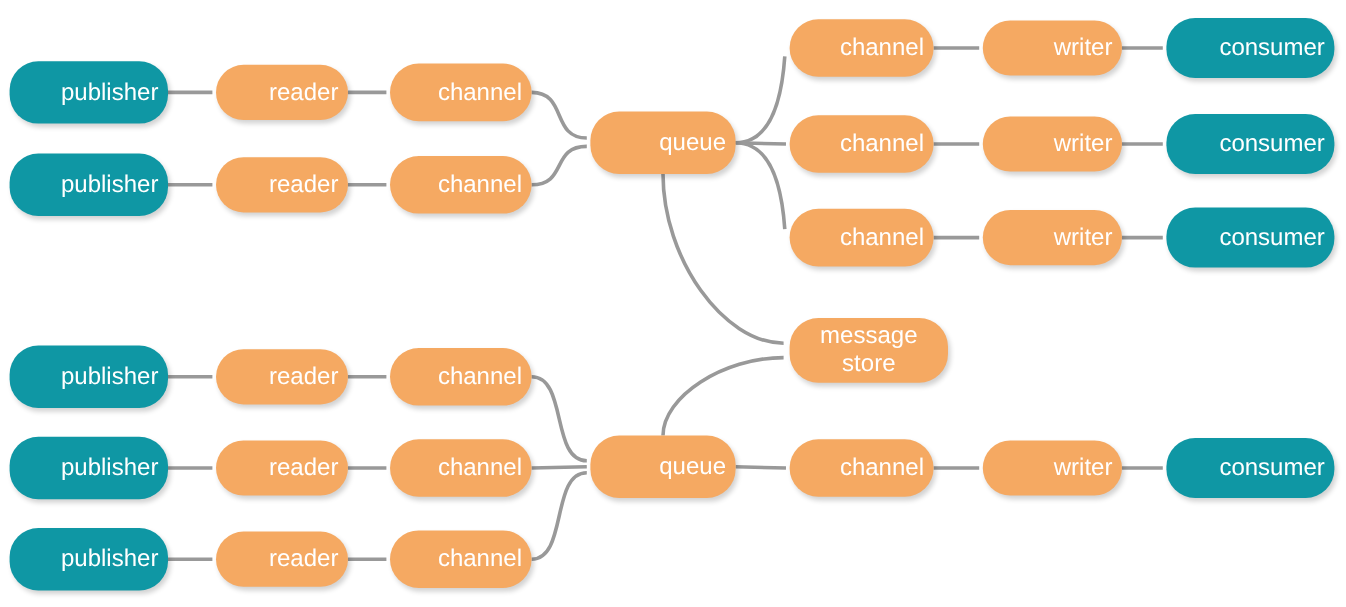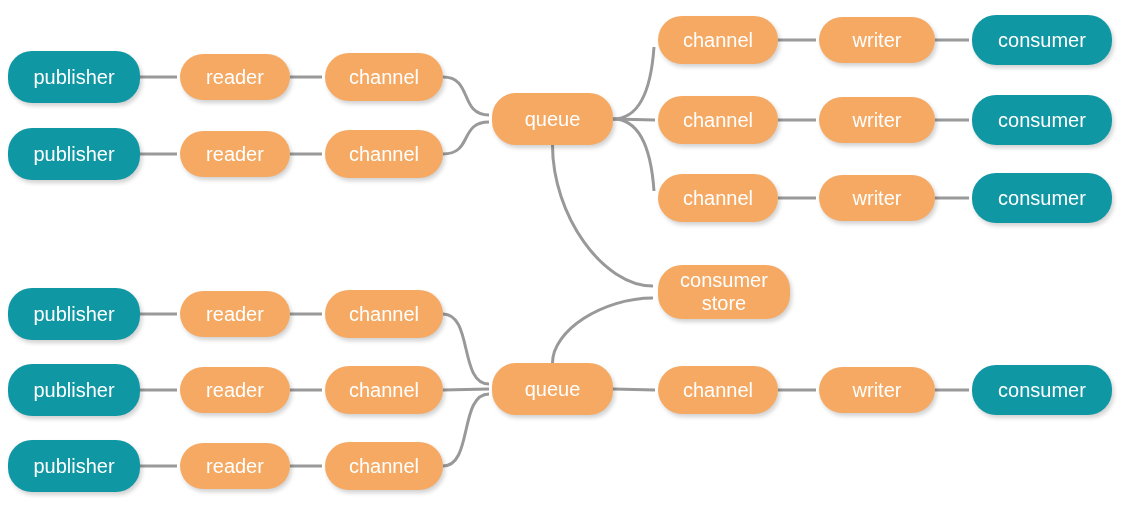--- a/index.html
+++ b/index.html
@@ -20,21 +20,21 @@
   }
   .edge-layer path, .edge-layer line {
     fill: none;
     stroke-width: 3;
     stroke-linecap: butt;
   }
   .node {
     position: absolute;
     display: flex;
     align-items: center;
-    justify-content: center;
+    justify-content: flex-end;
     text-align: center;
     box-shadow: 2px 3px 4px rgba(0,0,0,0.18);
     box-sizing: border-box;
   }
   .node span {
     color: #ffffff;
     font-size: 20px;
     line-height: 1.15;
     padding: 0 8px;
     pointer-events: none;
@@ -123,21 +123,21 @@
     <div class="node" style="left: 658px; top: 174px; width: 120px; height: 48px; background: rgb(245, 169, 98); border-radius: 24px;">
       <span style="color: rgb(255, 255, 255);">channel</span>
     </div>
     <div class="node" style="left: 819px; top: 175px; width: 116px; height: 46px; background: rgb(245, 169, 98); border-radius: 23px;">
       <span style="color: rgb(255, 255, 255);">writer</span>
     </div>
     <div class="node" style="left: 972px; top: 173px; width: 140px; height: 50px; background: rgb(15, 151, 164); border-radius: 24px;">
       <span style="color: rgb(255, 255, 255);">consumer</span>
     </div>
     <div class="node" style="left: 658px; top: 265px; width: 132px; height: 54px; background: rgb(245, 169, 98); border-radius: 24px;">
-      <span style="color: rgb(255, 255, 255);">consumer store</span>
+      <span style="color: rgb(255, 255, 255);">message store</span>
     </div>
     <div class="node" style="left: 8px; top: 288px; width: 132px; height: 52px; background: rgb(15, 151, 164); border-radius: 24px;">
       <span style="color: rgb(255, 255, 255);">publisher</span>
     </div>
     <div class="node" style="left: 180px; top: 291px; width: 110px; height: 46px; background: rgb(245, 169, 98); border-radius: 23px;">
       <span style="color: rgb(255, 255, 255);">reader</span>
     </div>
     <div class="node" style="left: 325px; top: 290px; width: 118px; height: 48px; background: rgb(245, 169, 98); border-radius: 24px;">
       <span style="color: rgb(255, 255, 255);">channel</span>
     </div>

